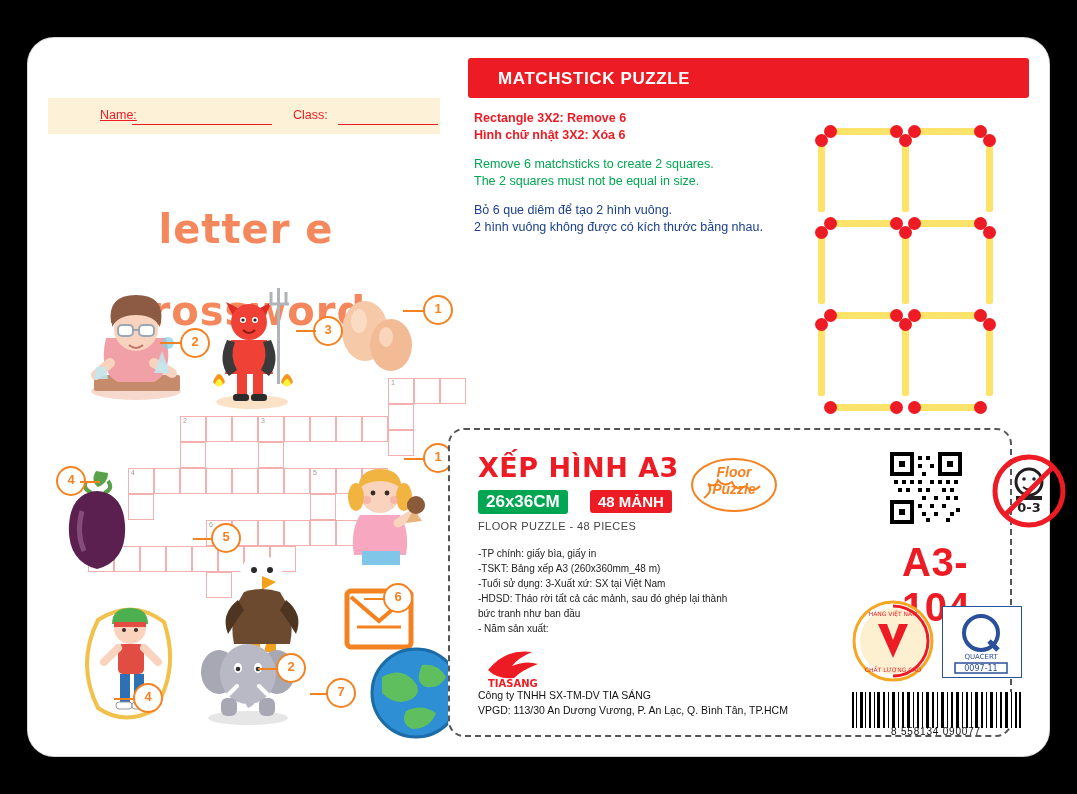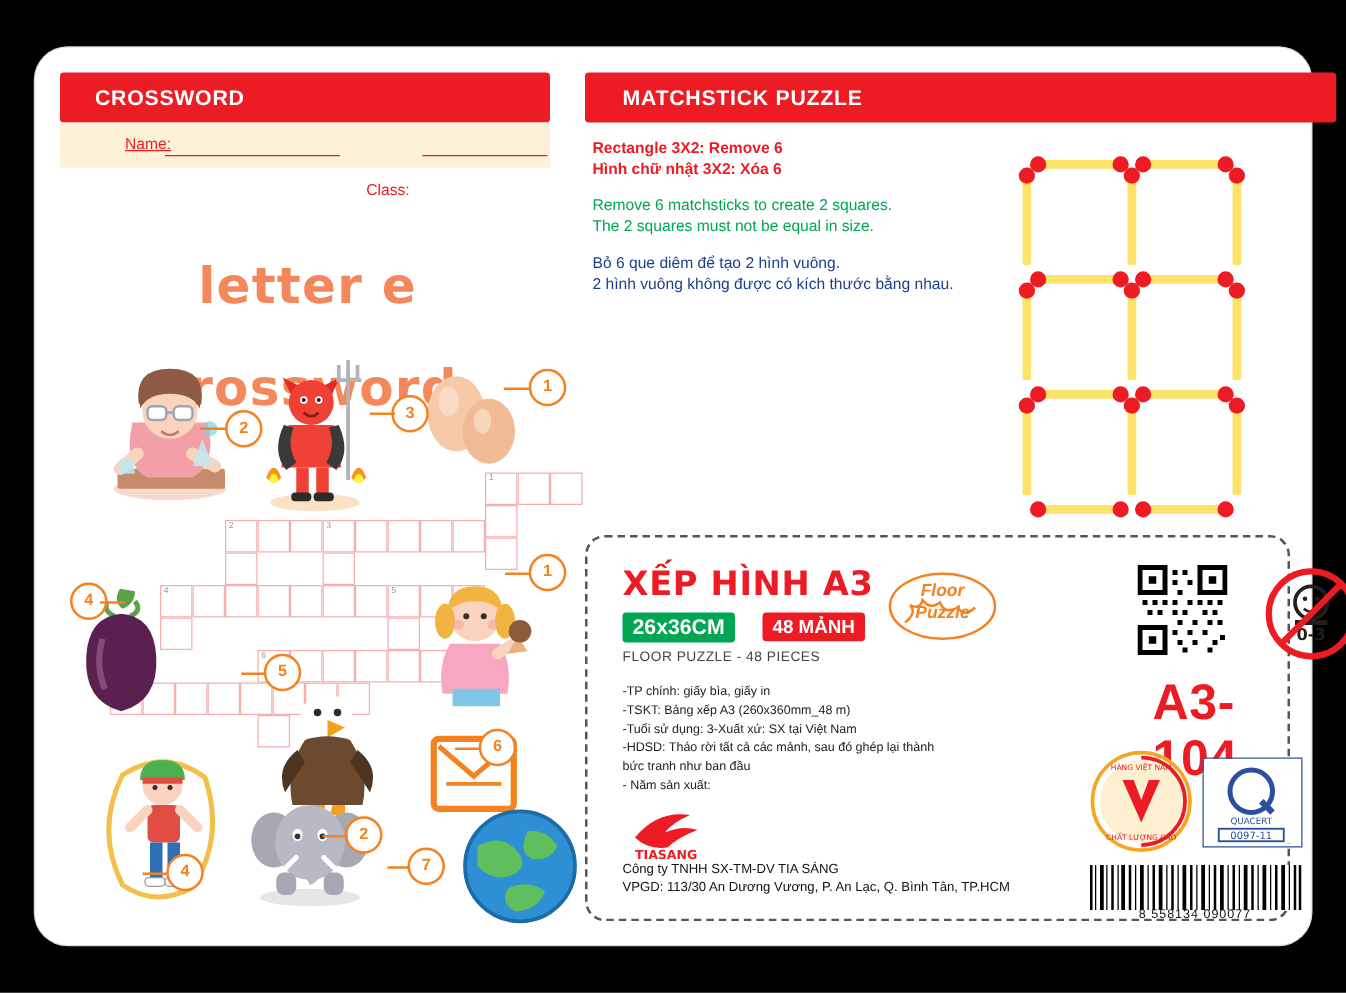--- a/index.html
+++ b/index.html
@@ -51,21 +51,21 @@
     height: 36px;
     background: #fdf2d8;
   }
   .name-bar .lbl {
     position: absolute;
     color: #ed1c24;
     font-size: 12.5px;
     top: 10px;
   }
   .name-bar .lbl.n { left: 52px; text-decoration: underline; }
-  .name-bar .lbl.c { left: 245px; margin-top: 37px; }
+  .name-bar .lbl.c { left: 245px; }
   .name-bar .line {
     position: absolute;
     height: 1px;
     background: #ed1c24;
     top: 26px;
   }
   .name-bar .line.n { left: 84px; width: 140px; }
   .name-bar .line.c { left: 290px; width: 100px; }
 
   .cw-title {
@@ -131,21 +131,20 @@
 
   
   .ms-header {
     position: absolute;
     left: 440px;
     top: 20px;
     width: 561px;
     height: 40px;
     background: #ed1c24;
     border-radius: 3px;
-    padding-left: 40px;
   }
   .ms-header span {
     position: absolute;
     left: 30px;
     top: 11px;
     color: #ffffff;
     font-size: 17px;
     font-weight: bold;
     letter-spacing: 0.6px;
   }
@@ -184,21 +183,21 @@
   .head {
     position: absolute;
     width: 13px; height: 13px;
     border-radius: 50%;
     background: #ed1c24;
   }
 
   
   .labelbox {
     position: absolute;
-    left: 440px;
+    left: 420px;
     top: 390px;
     width: 560px;
     height: 305px;
     border: 2px dashed #555;
     border-radius: 16px;
     background: #ffffff;
   }
   .brand {
     position: absolute;
     left: 28px;
@@ -309,23 +308,20 @@
     text-align: center;
     letter-spacing: 0.8px;
     color: #111;
   }
 </style>
 </head>
 <body>
 
 <div class="page">
 
-  <div class="cw-header">
-    <span>CROSSWORD</span>
-  </div>
 
   <div class="name-bar">
     <div class="lbl n">Name:</div>
     <div class="line n"></div>
     <div class="lbl c">Class:</div>
     <div class="line c"></div>
   </div>
 
   <div class="cw-title">
     <div class="txt">letter e crossword</div>

